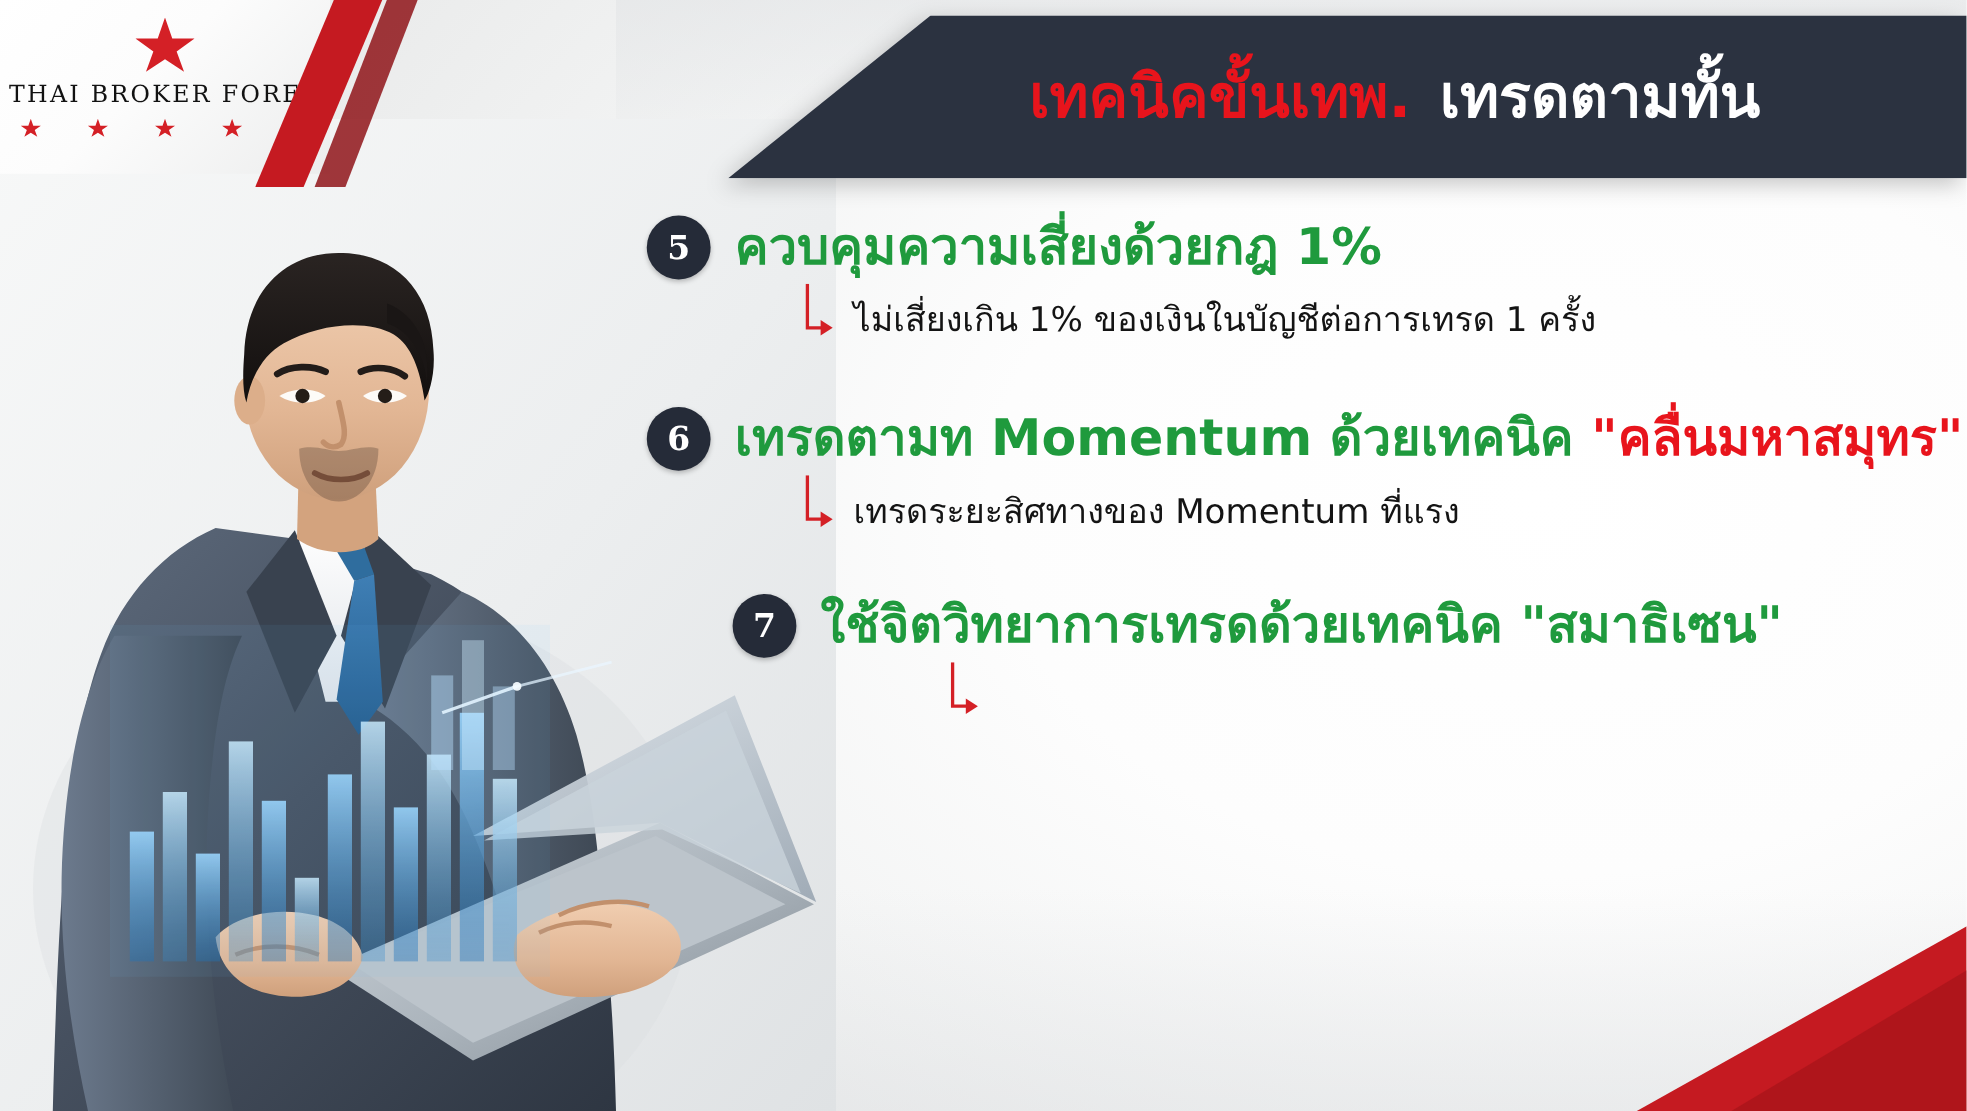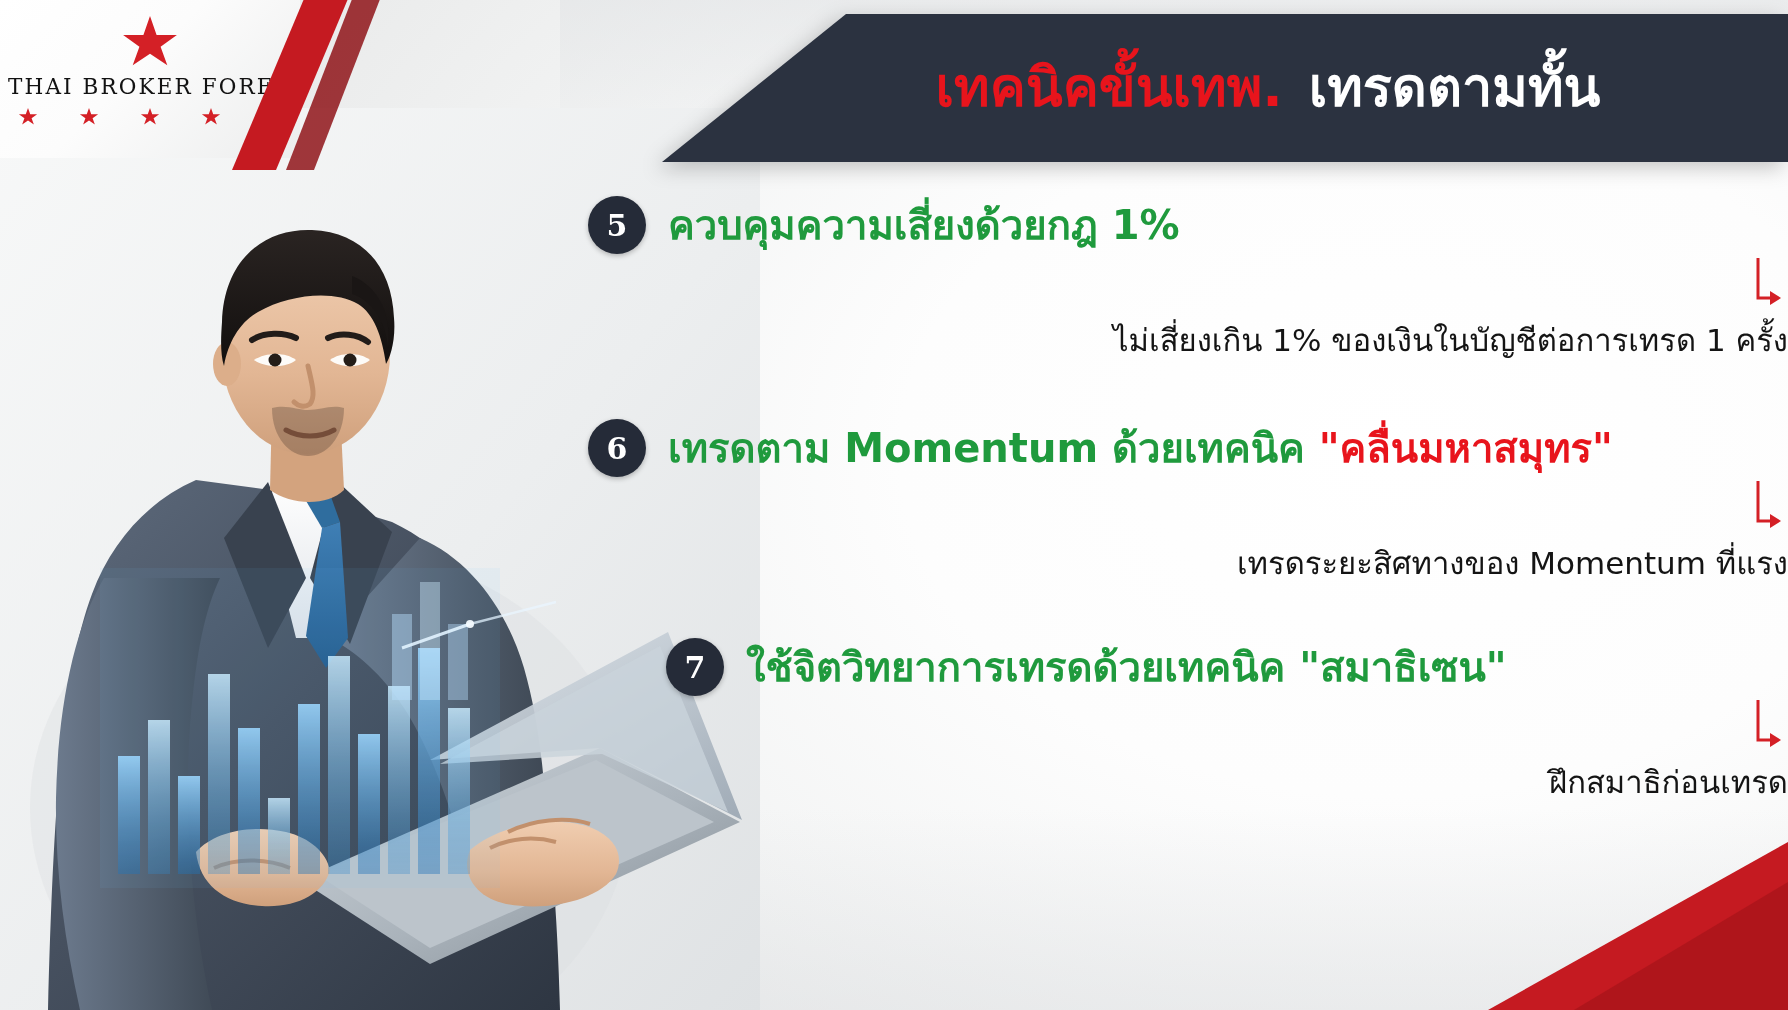--- a/index.html
+++ b/index.html
@@ -101,31 +101,30 @@
     width:58px; height:58px; flex:0 0 58px;
     border-radius:50%;
     background:#252b38;
     color:#ffffff;
     display:flex; align-items:center; justify-content:center;
     font-family:"DejaVu Serif","Liberation Serif",serif;
     font-size:30px; font-weight:700;
     box-shadow:0 2px 5px rgba(0,0,0,.25);
   }
   .head-text{
-    font-size:40px; font-weight:700; line-height:1.12;
+    font-size:46px; font-weight:700; line-height:1.12;
     color:#1f9a3d; white-space:nowrap;
     font-family:"DejaVu Sans","Liberation Sans",sans-serif;
     text-align:right;
   }
   .head-text .accent{ color:#e8141c; }
 
   .item-sub{
     display:flex; align-items:flex-end; gap:12px;
     margin-top:4px;
-    flex-direction:column;
   }
   .arrow-hook{ flex:0 0 34px; width:34px; height:52px; }
   .sub-text{
     font-size:31px; font-weight:400; color:#141414; line-height:1.2;
     white-space:nowrap;
     font-family:"DejaVu Sans","Liberation Sans",sans-serif;
   }
 
   
   .i5 .item-head{ padding-left:6px; }
@@ -331,21 +330,21 @@
         <span class="sub-text">ไม่เสี่ยงเกิน 1% ของเงินในบัญชีต่อการเทรด 1 ครั้ง</span>
       </div>
     </div>
 
     <div class="gap-a"></div>
 
     <div class="item i6">
       <div class="item-head">
         <div class="bullet">6</div>
         <div class="head-text">
-          <span>เทรดตาม Momentum ด้วยเทคนิค </span><span class="accent">"คลื่นมหาสมุทร"</span>
+          <span>เทรดตามท Momentum ด้วยเทคนิค </span><span class="accent">"คลื่นมหาสมุทร"</span>
         </div>
       </div>
       <div class="item-sub">
         <span class="arrow-hook">
           <svg width="34" height="52" viewBox="0 0 34 52" xmlns="http://www.w3.org/2000/svg" aria-hidden="true">
             <path d="M4 0 L4 40 L22 40" stroke="#d42026" stroke-width="3" fill="none"></path>
             <path d="M16 33 L27 40 L16 47 Z" fill="#d42026"></path>
           </svg>
         </span>
         <span class="sub-text">เทรดระยะสิศทางของ Momentum ที่แรง</span>
@@ -361,21 +360,20 @@
           <span>ใช้จิตวิทยาการเทรดด้วยเทคนิค "สมาธิเซน"</span><span class="accent"></span>
         </div>
       </div>
       <div class="item-sub">
         <span class="arrow-hook">
           <svg width="34" height="52" viewBox="0 0 34 52" xmlns="http://www.w3.org/2000/svg" aria-hidden="true">
             <path d="M4 0 L4 40 L22 40" stroke="#d42026" stroke-width="3" fill="none"></path>
             <path d="M16 33 L27 40 L16 47 Z" fill="#d42026"></path>
           </svg>
         </span>
-        <span class="sub-text">ฝึกสมาธิก่อนเทรด</span>
       </div>
     </div>
 
   </div>
 
   <div class="wedge">
     <svg width="420" height="190" viewBox="0 0 420 190" preserveAspectRatio="none" xmlns="http://www.w3.org/2000/svg" aria-hidden="true">
       <path d="M420 22 L420 190 L120 190 Z" fill="#c51a21"></path>
       <path d="M420 62 L420 190 L206 190 Z" fill="#9c1317" opacity=".55"></path>
     </svg>

